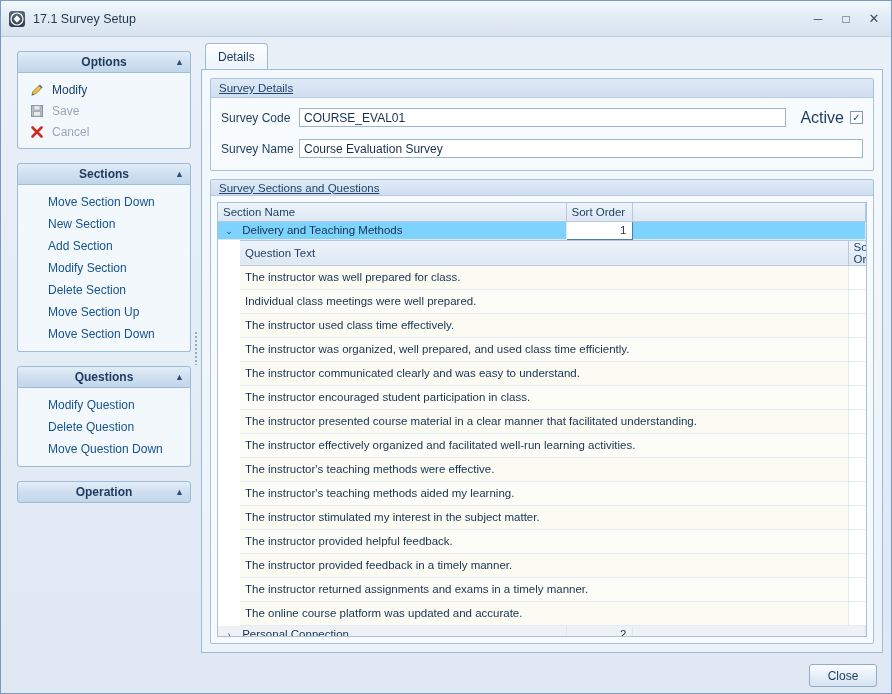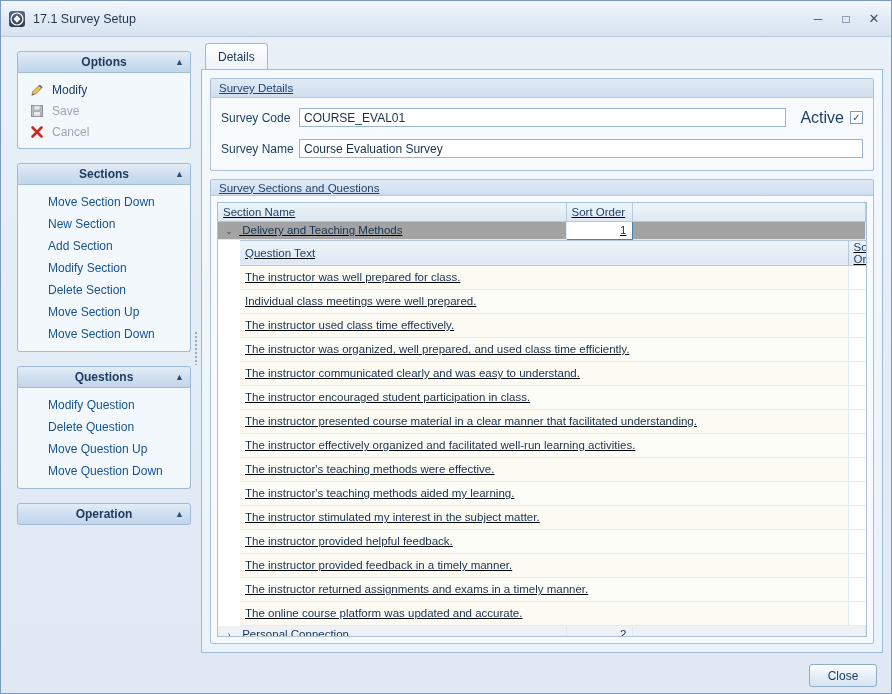--- a/index.html
+++ b/index.html
@@ -155,21 +155,21 @@
   .input-wide { flex: 1 1 auto; }
   .active-wrap { display: flex; align-items: center; gap: 6px; margin-left: 14px; flex: 0 0 auto; }
   .active-wrap .lbl { color: #1d3c5e; font-size: 16px; }
   .chk {
     width: 13px; height: 13px;
     border: 1px solid #7d9ab6; background: #fff;
     display: inline-flex; align-items: center; justify-content: center;
     font-size: 10px; color: #1b4a7a; line-height: 1;
   }
   .sections-group { flex: 1 1 auto; display: flex; flex-direction: column; min-height: 0; }
-  .sections-group .group-body { flex: 1 1 auto; min-height: 0; padding: 6px; display: flex; text-decoration: underline; }
+  .sections-group .group-body { flex: 1 1 auto; min-height: 0; padding: 6px; display: flex; }
 
   .grid {
     width: 100%;
     border-collapse: collapse;
     font-size: 11.5px;
     color: #173250;
     table-layout: fixed;
   }
   .outer-grid-wrap {
     flex: 1 1 auto;
@@ -191,21 +191,21 @@
   .srow td {
     height: 18px;
     border-bottom: 1px solid #dfe8f1;
     border-right: 1px solid #dfe8f1;
     padding: 0 5px;
     background: #eef2f7;
     vertical-align: middle;
   }
   .srow td.name { background: #eef2f7; }
   .srow td.sort { background: #eef2f7; text-align: right; }
-  .srow.selected td { background: #a3a3a3; }
+  .srow.selected td { background: #7dd3fc; }
   .srow.selected td.sort { background: #fff; border: 1px solid #4b7dae; }
   .exp {
     display: inline-block; width: 12px; text-align: center;
     color: #2d4b6e; font-size: 9px; margin-right: 4px;
   }
 
   
   .inner-wrap { padding: 0 0 0 22px; background: #fff; }
   .qgrid { border-collapse: collapse; width: 670px; font-size: 11.5px; table-layout: fixed; }
   .qgrid th {
@@ -326,21 +326,20 @@
       </div>
 
       <div class="panel">
         <div class="panel-header">
           <span>Questions</span>
           <span class="chev">▲</span>
         </div>
         <div class="panel-body">
           <div class="link-row">Modify Question</div>
           <div class="link-row">Delete Question</div>
-          <div class="link-row">Move Question Up</div>
           <div class="link-row">Move Question Down</div>
         </div>
       </div>
 
       <div class="panel collapsed">
         <div class="panel-header solo">
           <span>Operation</span>
           <span class="chev">▲</span>
         </div>
       </div>

